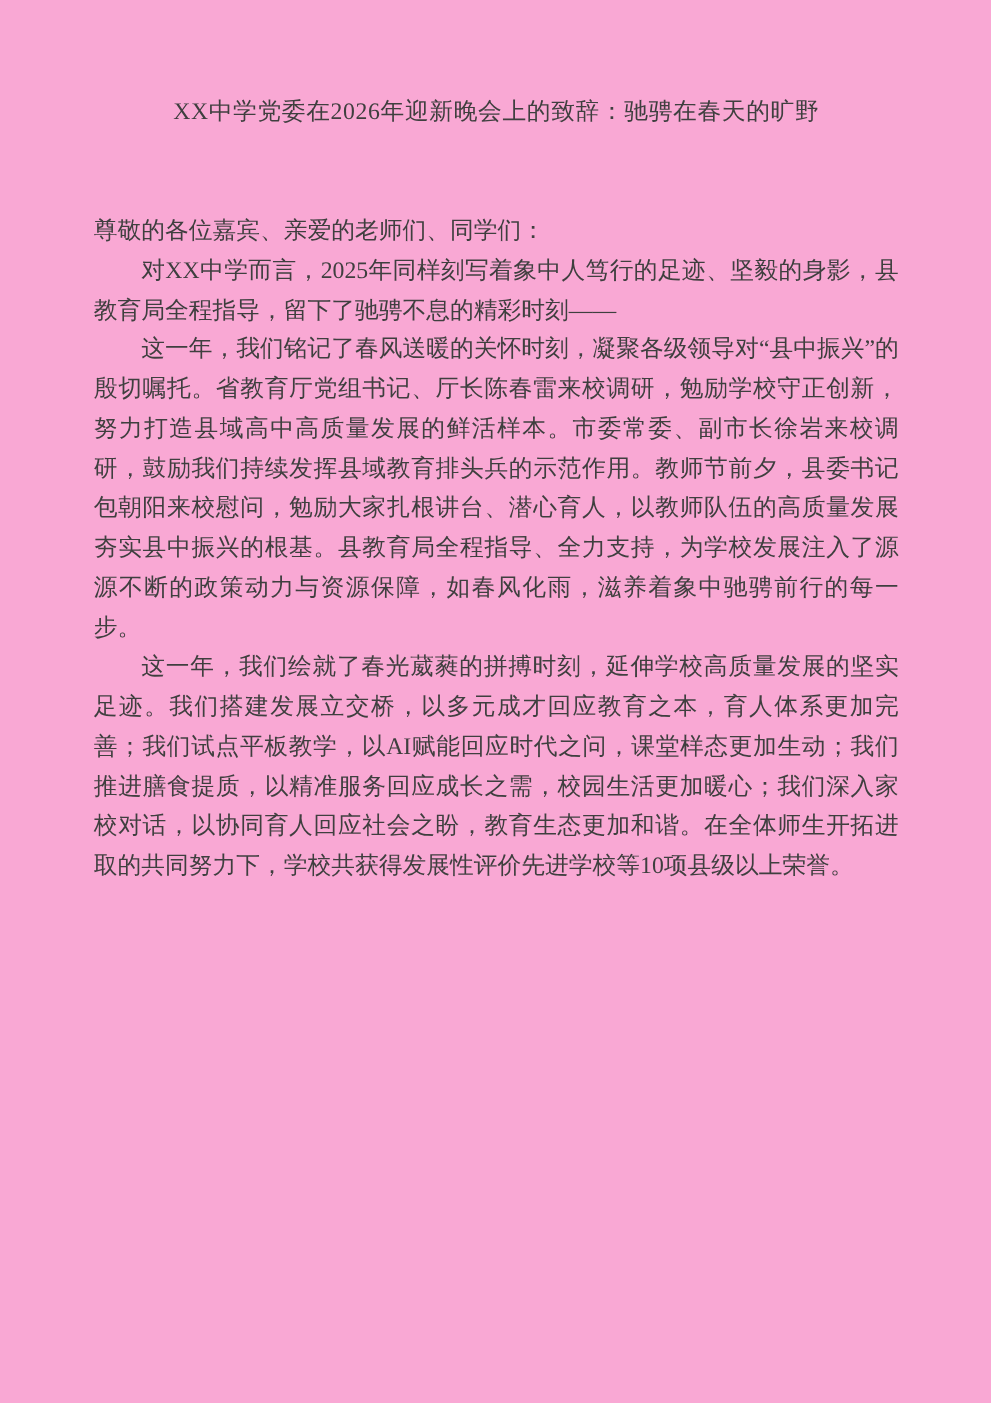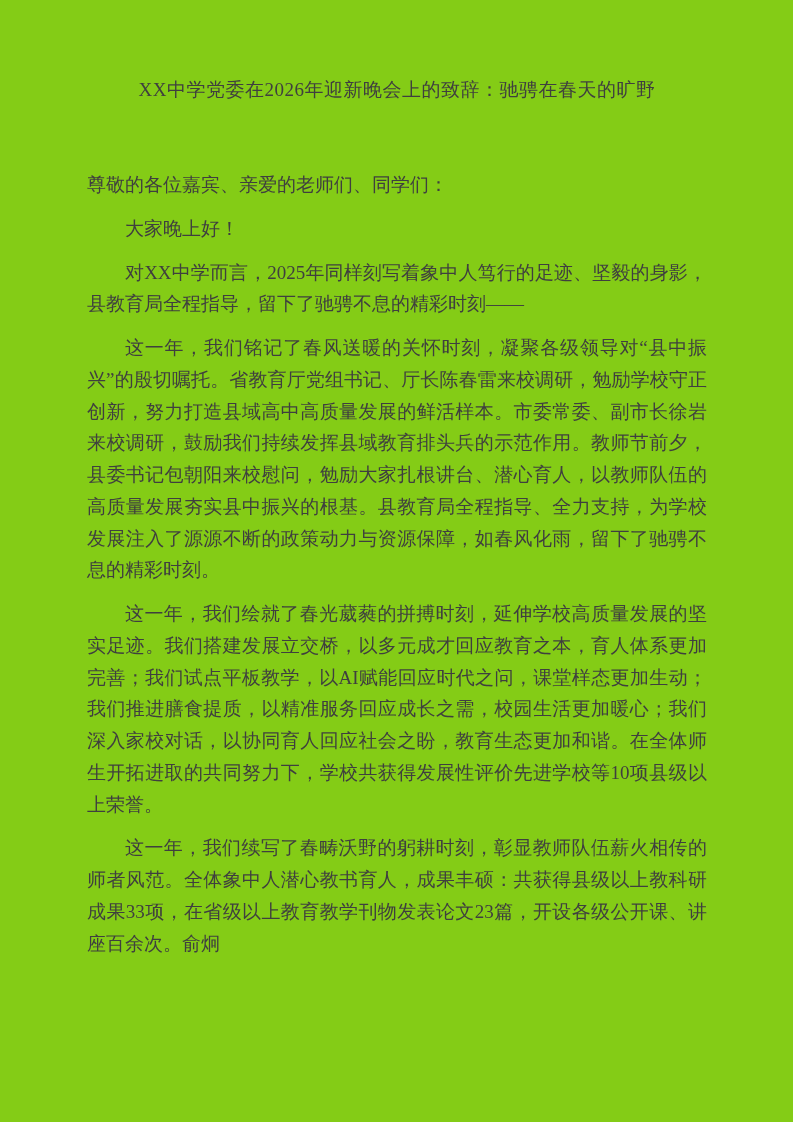--- a/index.html
+++ b/index.html
@@ -4,61 +4,59 @@
 <style>
   html, body {
     margin: 0;
     padding: 0;
     background: #ffffff;
   }
   .page {
     position: relative;
     width: 793px;
     height: 1122px;
-    background: #84cc16;
+    background: #f9a8d4;
     box-sizing: border-box;
     padding: 77px 74px 0 75px;
     font-family: "Liberation Serif", "DejaVu Serif", serif;
     color: #3f3f3f;
     overflow: hidden;
   }
   .doc-title {
     font-size: 19px;
     font-weight: normal;
     text-align: center;
     line-height: 26px;
     margin: 0 0 66px 0;
     letter-spacing: 0.5px;
   }
   .body-text p {
     font-size: 19px;
     line-height: 31.75px;
-    margin: 12px;
+    margin: 0;
     text-align: justify;
     text-indent: 2em;
     word-break: break-all;
   }
   .body-text p.no-indent {
     text-indent: 0;
   }
 </style>
 </head>
 <body>
 
 <div class="page">
   <h1 class="doc-title">XX中学党委在2026年迎新晚会上的致辞：驰骋在春天的旷野</h1>
 
   <div class="body-text">
     <p class="no-indent">尊敬的各位嘉宾、亲爱的老师们、同学们：</p>
 
-    <p>大家晚上好！</p>
 
 
 
     <p>对XX中学而言，2025年同样刻写着象中人笃行的足迹、坚毅的身影，县教育局全程指导，留下了驰骋不息的精彩时刻——</p>
 
-    <p>这一年，我们铭记了春风送暖的关怀时刻，凝聚各级领导对“县中振兴”的殷切嘱托。省教育厅党组书记、厅长陈春雷来校调研，勉励学校守正创新，努力打造县域高中高质量发展的鲜活样本。市委常委、副市长徐岩来校调研，鼓励我们持续发挥县域教育排头兵的示范作用。教师节前夕，县委书记包朝阳来校慰问，勉励大家扎根讲台、潜心育人，以教师队伍的高质量发展夯实县中振兴的根基。县教育局全程指导、全力支持，为学校发展注入了源源不断的政策动力与资源保障，如春风化雨，留下了驰骋不息的精彩时刻。</p>
+    <p>这一年，我们铭记了春风送暖的关怀时刻，凝聚各级领导对“县中振兴”的殷切嘱托。省教育厅党组书记、厅长陈春雷来校调研，勉励学校守正创新，努力打造县域高中高质量发展的鲜活样本。市委常委、副市长徐岩来校调研，鼓励我们持续发挥县域教育排头兵的示范作用。教师节前夕，县委书记包朝阳来校慰问，勉励大家扎根讲台、潜心育人，以教师队伍的高质量发展夯实县中振兴的根基。县教育局全程指导、全力支持，为学校发展注入了源源不断的政策动力与资源保障，如春风化雨，滋养着象中驰骋前行的每一步。</p>
 
     <p>这一年，我们绘就了春光葳蕤的拼搏时刻，延伸学校高质量发展的坚实足迹。我们搭建发展立交桥，以多元成才回应教育之本，育人体系更加完善；我们试点平板教学，以AI赋能回应时代之问，课堂样态更加生动；我们推进膳食提质，以精准服务回应成长之需，校园生活更加暖心；我们深入家校对话，以协同育人回应社会之盼，教育生态更加和谐。在全体师生开拓进取的共同努力下，学校共获得发展性评价先进学校等10项县级以上荣誉。</p>
 
-    <p>这一年，我们续写了春畴沃野的躬耕时刻，彰显教师队伍薪火相传的师者风范。全体象中人潜心教书育人，成果丰硕：共获得县级以上教科研成果33项，在省级以上教育教学刊物发表论文23篇，开设各级公开课、讲座百余次。俞炯</p>
   </div>
 </div>
 
 </body></html>

